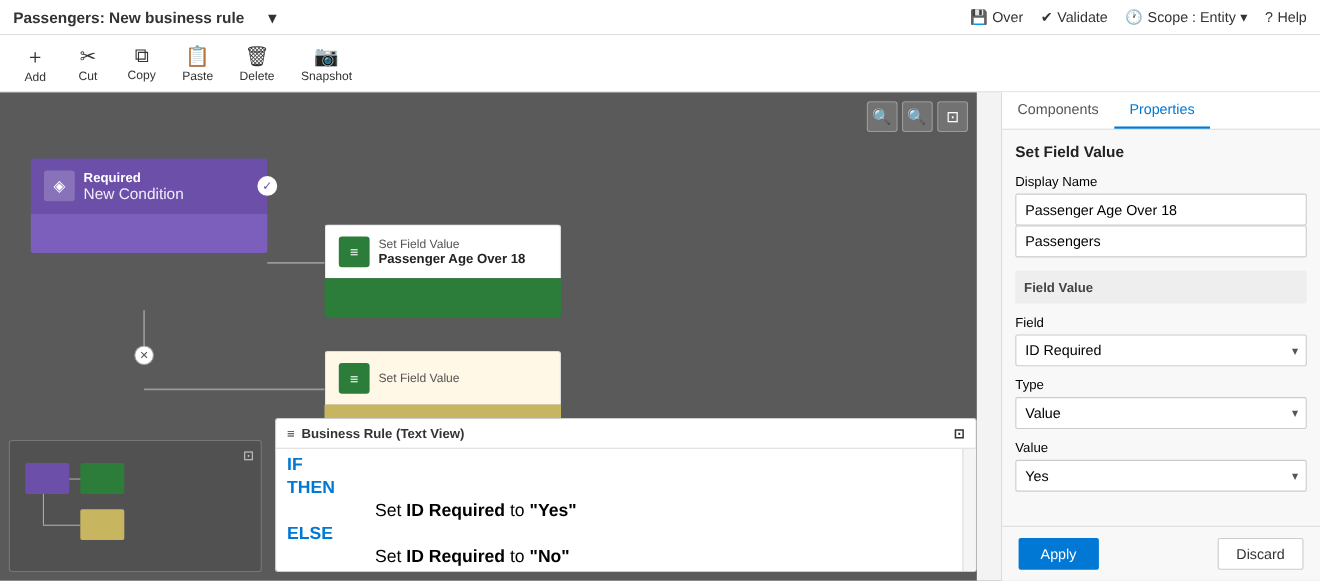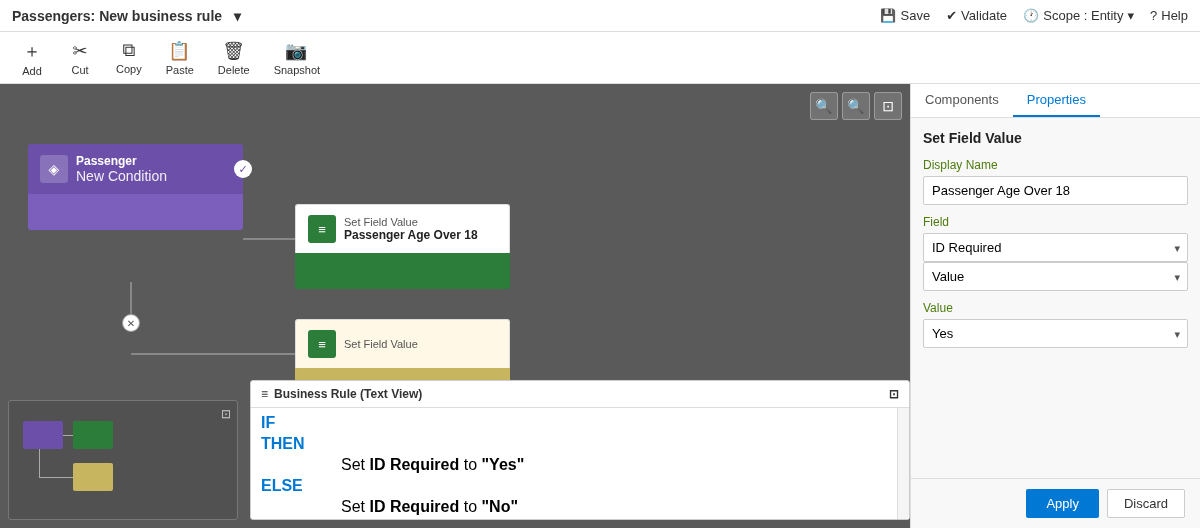--- a/index.html
+++ b/index.html
@@ -4,21 +4,21 @@
   <style>
     * { box-sizing: border-box; margin: 0; padding: 0; }
     body { font-family: 'Segoe UI', Arial, sans-serif; font-size: 13px; background: #f3f3f3; overflow: hidden; width: 1200px; height: 528px; }
 
     
     .top-bar {
       display: flex; align-items: center; justify-content: space-between;
       background: #fff; border-bottom: 1px solid #ddd;
       height: 32px; padding: 0 12px;
     }
-    .top-bar-left { display: flex; align-items: center; gap: 12px; font-size: 14px; font-weight: 600; color: #333; justify-content: space-between; }
+    .top-bar-left { display: flex; align-items: center; gap: 22px; font-size: 14px; font-weight: 600; color: #333; justify-content: space-between; }
     .top-bar-right { display: flex; align-items: center; gap: 16px; font-size: 13px; color: #333; }
     .top-bar-right .top-action { display: flex; align-items: center; gap: 4px; cursor: pointer; color: #333; }
 
     
     .toolbar {
       display: flex; align-items: center; gap: 0;
       background: #fff; border-bottom: 1px solid #ddd;
       height: 52px; padding: 0 8px;
     }
     .toolbar-item {
@@ -153,51 +153,51 @@
       background: #f5f5f5; border-left: 1px solid #ddd;
     }
     .tv-row { display: flex; margin-bottom: 3px; }
     .tv-keyword { color: #0078d4; font-weight: 600; min-width: 48px; }
     .tv-indent { padding-left: 80px; }
     .tv-value-bold { font-weight: 600; }
 
     
     .right-panel {
       width: 290px; background: #f8f8f8; border-left: 1px solid #ddd;
-      display: flex; flex-direction: column;
+      display: flex; flex-direction: column; margin-left: 22px;
     }
     .panel-tabs {
       display: flex; border-bottom: 1px solid #ddd; background: #fff;
     }
     .panel-tab {
       padding: 8px 14px; font-size: 13px; cursor: pointer; color: #555;
       border-bottom: 2px solid transparent;
     }
     .panel-tab.active { color: #0078d4; border-bottom: 2px solid #0078d4; font-weight: 400; }
     .panel-content { flex: 1; overflow-y: auto; padding: 12px; }
     .panel-section-title { font-size: 14px; font-weight: 600; color: #222; margin-bottom: 12px; }
-    .field-label { font-size: 12px; color: #4d7c0f; margin-bottom: 4px; margin-top: 10px; }
+    .field-label { font-size: 12px; color: #000000; margin-bottom: 4px; margin-top: 10px; }
     .field-input {
       width: 100%; border: 1px solid #ccc; border-radius: 2px;
       padding: 6px 8px; font-size: 13px; background: #fff;
     }
     .field-group-title { font-size: 12px; font-weight: 600; color: #444; margin: 12px 0 8px 0; padding: 8px; background: #eee; border-radius: 2px; }
     .field-select-wrapper { position: relative; }
     .field-select {
       width: 100%; border: 1px solid #ccc; border-radius: 2px;
       padding: 6px 28px 6px 8px; font-size: 13px; background: #fff;
       appearance: none; cursor: pointer;
     }
     .select-chevron {
       position: absolute; right: 8px; top: 50%; transform: translateY(-50%);
       font-size: 11px; color: #555; pointer-events: none;
     }
     .panel-footer {
       padding: 10px 15px; border-top: 1px solid #ddd; background: #f8f8f8;
-      display: flex; justify-content: flex-end; gap: 8px;
+      display: flex; justify-content: space-between; gap: 8px;
     }
     .btn-apply {
       padding: 6px 20px; background: #0078d4; color: #fff;
       border: none; border-radius: 2px; font-size: 13px; cursor: pointer;
     }
     .btn-discard {
       padding: 6px 16px; background: #fff; color: #333;
       border: 1px solid #ccc; border-radius: 2px; font-size: 13px; cursor: pointer;
     }
 
@@ -219,21 +219,21 @@
 <body>
 
 <div class="top-bar">
   <div class="top-bar-left">
     <span>Passengers: New business rule</span>
     <span style="cursor:pointer">▾</span>
   </div>
   <div class="top-bar-right">
     <div class="top-action">
       <span>💾</span>
-      <span>Save</span>
+      <span>Over</span>
     </div>
     <div class="top-action">
       <span>✔</span>
       <span>Validate</span>
     </div>
     <div class="top-action">
       <span>🕐</span>
       <span>Scope : Entity</span>
       <span>▾</span>
     </div>
@@ -293,21 +293,21 @@
 
       <line x1="131" y1="198" x2="131" y2="232" stroke="#999" stroke-width="1.5"></line>
 
       <line x1="131" y1="270" x2="295" y2="270" stroke="#999" stroke-width="1.5"></line>
     </svg>
 
     <div class="condition-block">
       <div class="condition-header" style="position:relative;">
         <div class="icon-box">◈</div>
         <div>
-          <div class="condition-title">Passenger</div>
+          <div class="condition-title">Required</div>
           <div class="condition-subtitle">New Condition</div>
         </div>
 
         <div class="check-circle">✓</div>
       </div>
       <div class="condition-body"></div>
     </div>
 
     <div class="x-btn" style="left: 122px; top: 230px;">✕</div>
 
@@ -380,32 +380,35 @@
       <div class="panel-tab active">
         <span>Properties</span>
       </div>
     </div>
     <div class="panel-content">
       <div class="panel-section-title">Set Field Value</div>
 
       <div class="field-label">Display Name</div>
       <input class="field-input" type="text" value="Passenger Age Over 18" style="">
 
-
+      <input class="field-input" type="text" value="Passengers" style="">
+
+      <div class="field-group-title">Field Value</div>
 
       <div class="field-label">Field</div>
       <div class="field-select-wrapper">
         <select class="field-select">
           <option>ID Required</option>
           <option>Name</option>
           <option>Age</option>
         </select>
         <span class="select-chevron">▾</span>
       </div>
 
+      <div class="field-label">Type</div>
       <div class="field-select-wrapper">
         <select class="field-select">
           <option>Value</option>
           <option>Formula</option>
           <option>Reference</option>
         </select>
         <span class="select-chevron">▾</span>
       </div>
 
       <div class="field-label">Value</div>

